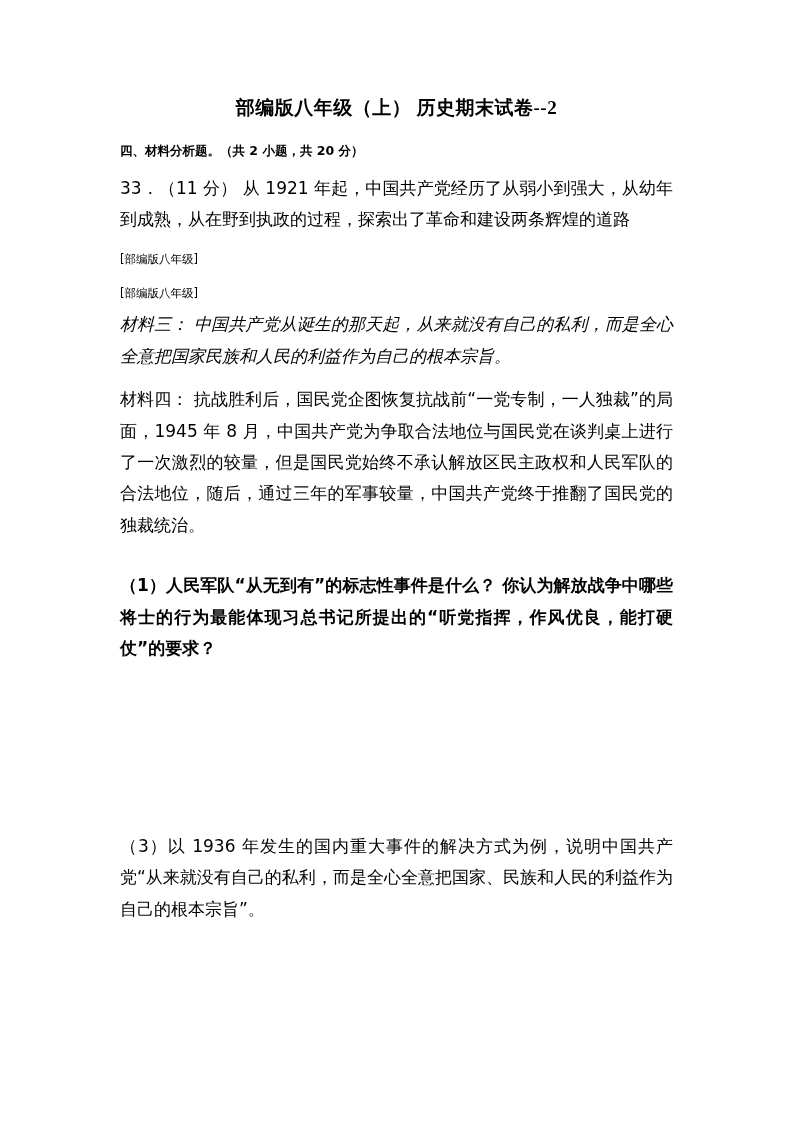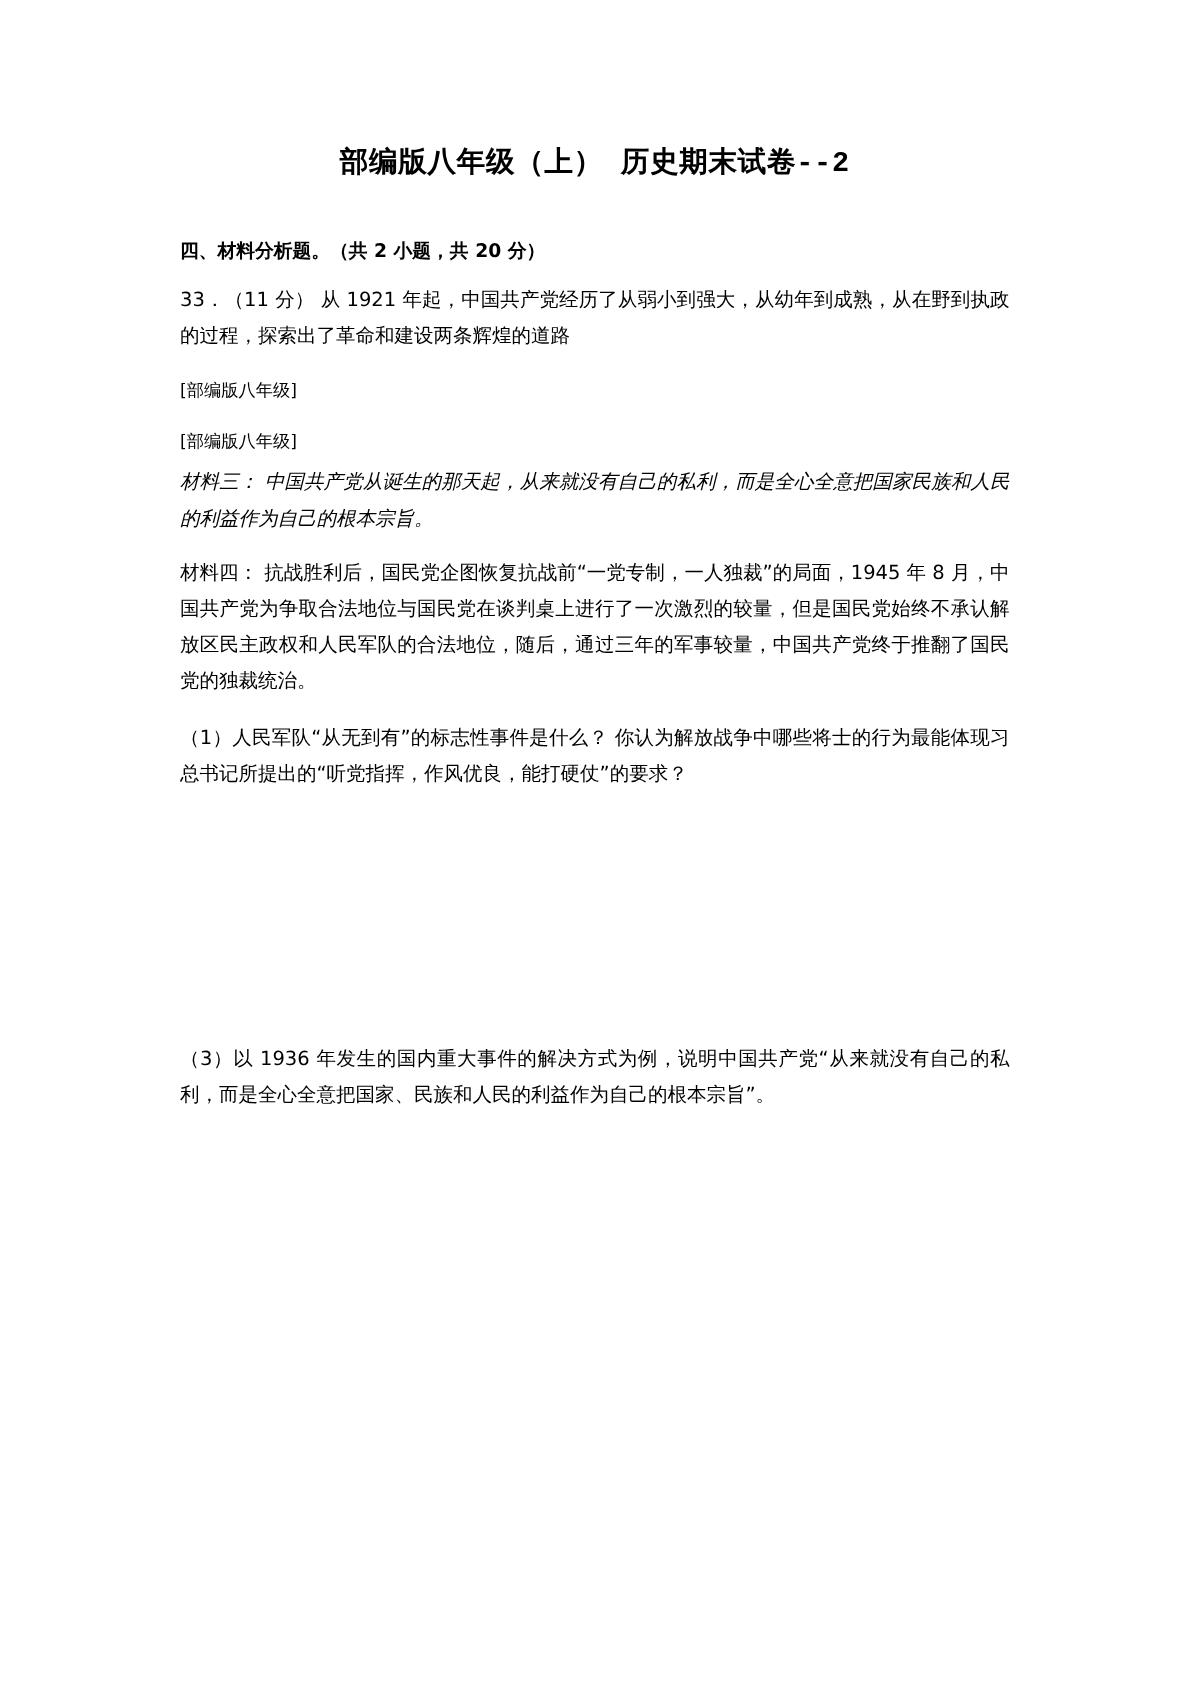--- a/index.html
+++ b/index.html
@@ -22,31 +22,31 @@
     box-sizing: border-box;
     padding: 0 120px;
   }
   .doc-title {
     text-align: center;
     font-size: 19px;
     font-weight: bold;
     letter-spacing: 0.5px;
     margin-top: 95px;
     margin-bottom: 0;
-    font-family: Liberation Mono, monospace;
+    font-family: Liberation Serif, serif;
   }
   .section-head {
     font-size: 12.5px;
     font-weight: bold;
-    margin-top: 38px;
+    margin-top: 22px;
     margin-bottom: 0;
     font-family: "DejaVu Sans", "Liberation Sans", sans-serif;
   }
   .para {
-    font-size: 13px;
+    font-size: 17px;
     line-height: 1.85;
     margin: 0;
     text-align: justify;
     font-family: "DejaVu Sans", "Liberation Sans", sans-serif;
   }
   .q-main {
     margin-top: 13px;
   }
   .tag {
     font-size: 11.5px;
@@ -55,21 +55,22 @@
     font-family: "DejaVu Sans", "Liberation Sans", sans-serif;
   }
   .material {
     margin-top: 12px;
   }
   .material-tight {
     margin-top: 6px;
     font-style: italic;
   }
   .subq {
-    margin-top: 14px;
+    margin-top: 29px;
+    font-weight: bold;
   }
   .gap-lg {
     height: 84px;
   }
   .gap-md {
     height: 82px;
   }
 </style>
 </head>
 <body>

